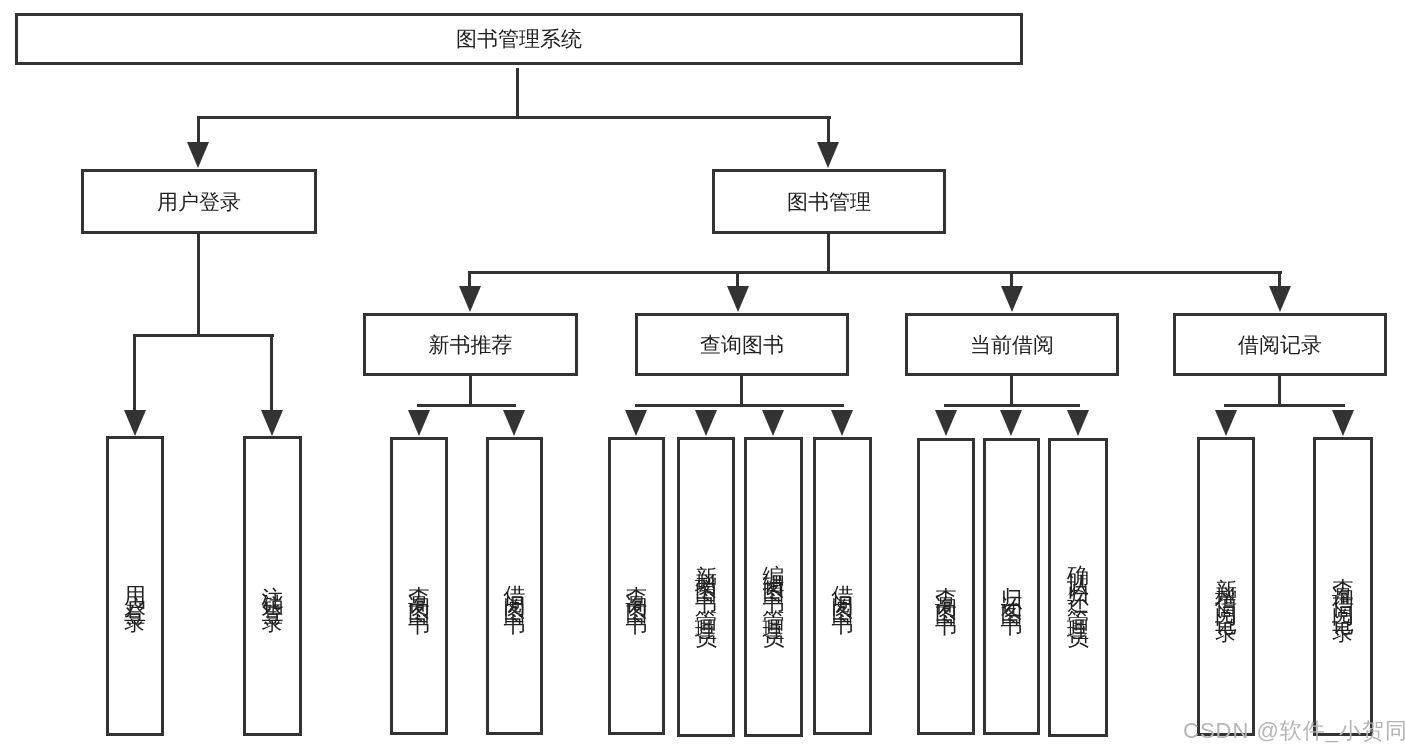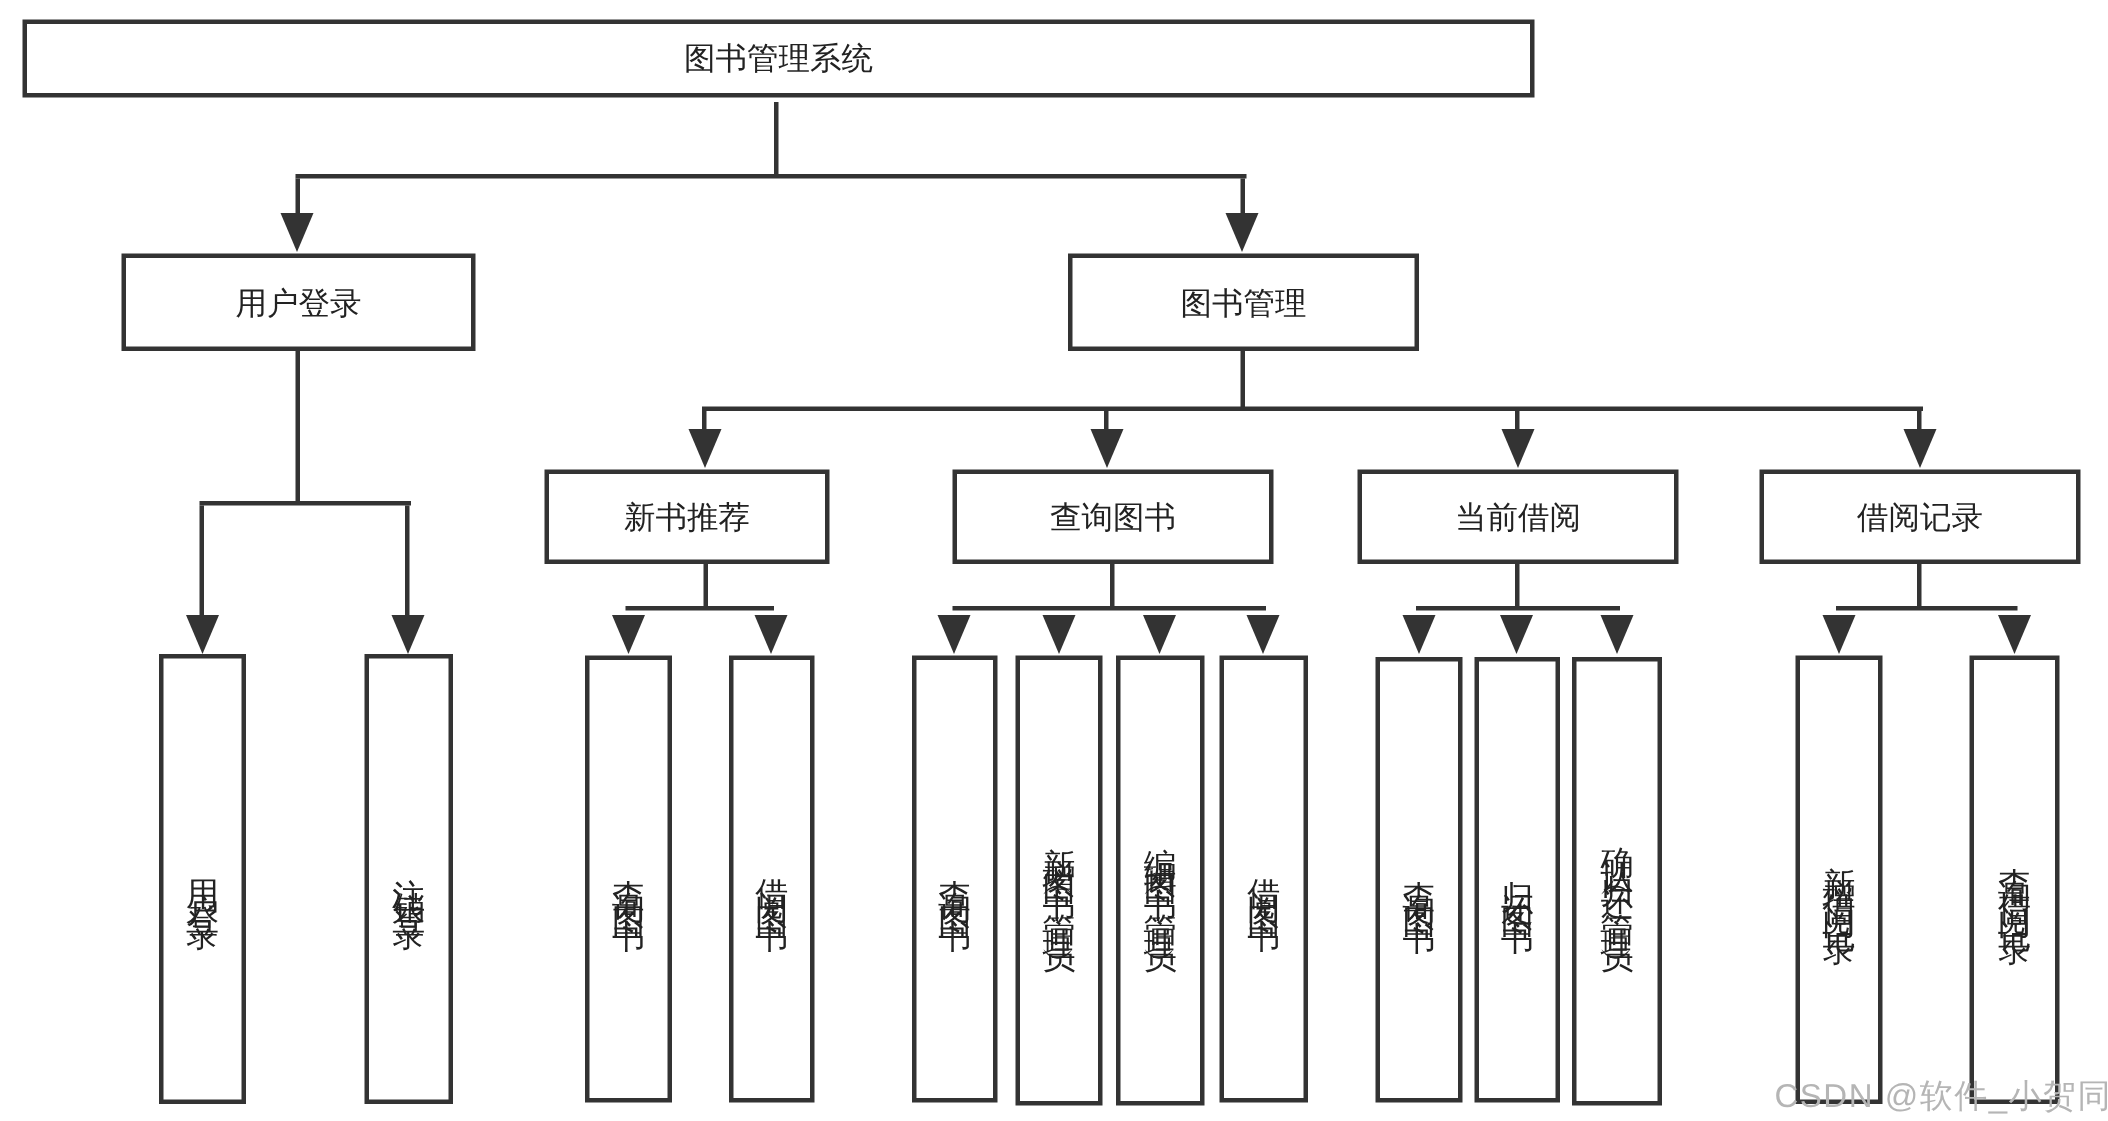--- a/index.html
+++ b/index.html
@@ -57,21 +57,21 @@
   <div class="line" style="left:468px;top:271px;width:814px;height:3px"></div>
   <div class="line" style="left:468px;top:274px;width:3px;height:12px"></div>
   <div class="line" style="left:736px;top:274px;width:3px;height:12px"></div>
   <div class="line" style="left:1010px;top:274px;width:3px;height:12px"></div>
   <div class="line" style="left:1278px;top:274px;width:3px;height:12px"></div>
   <div class="arr" style="left:459px;top:286px"></div>
   <div class="arr" style="left:727px;top:286px"></div>
   <div class="arr" style="left:1001px;top:286px"></div>
   <div class="arr" style="left:1269px;top:286px"></div>
 
-  <div class="node" style="left:363px;top:313px;width:190px;height:63px">新书推荐</div>
+  <div class="node" style="left:363px;top:313px;width:215px;height:63px">新书推荐</div>
   <div class="node" style="left:635px;top:313px;width:214px;height:63px">查询图书</div>
   <div class="node" style="left:905px;top:313px;width:214px;height:63px">当前借阅</div>
   <div class="node" style="left:1173px;top:313px;width:214px;height:63px">借阅记录</div>
 
   <div class="line" style="left:469px;top:376px;width:3px;height:30px"></div>
   <div class="line" style="left:417px;top:404px;width:99px;height:3px"></div>
   <div class="arr" style="left:408px;top:410px"></div>
   <div class="arr" style="left:503px;top:410px"></div>
 
   <div class="line" style="left:740px;top:376px;width:3px;height:30px"></div>

